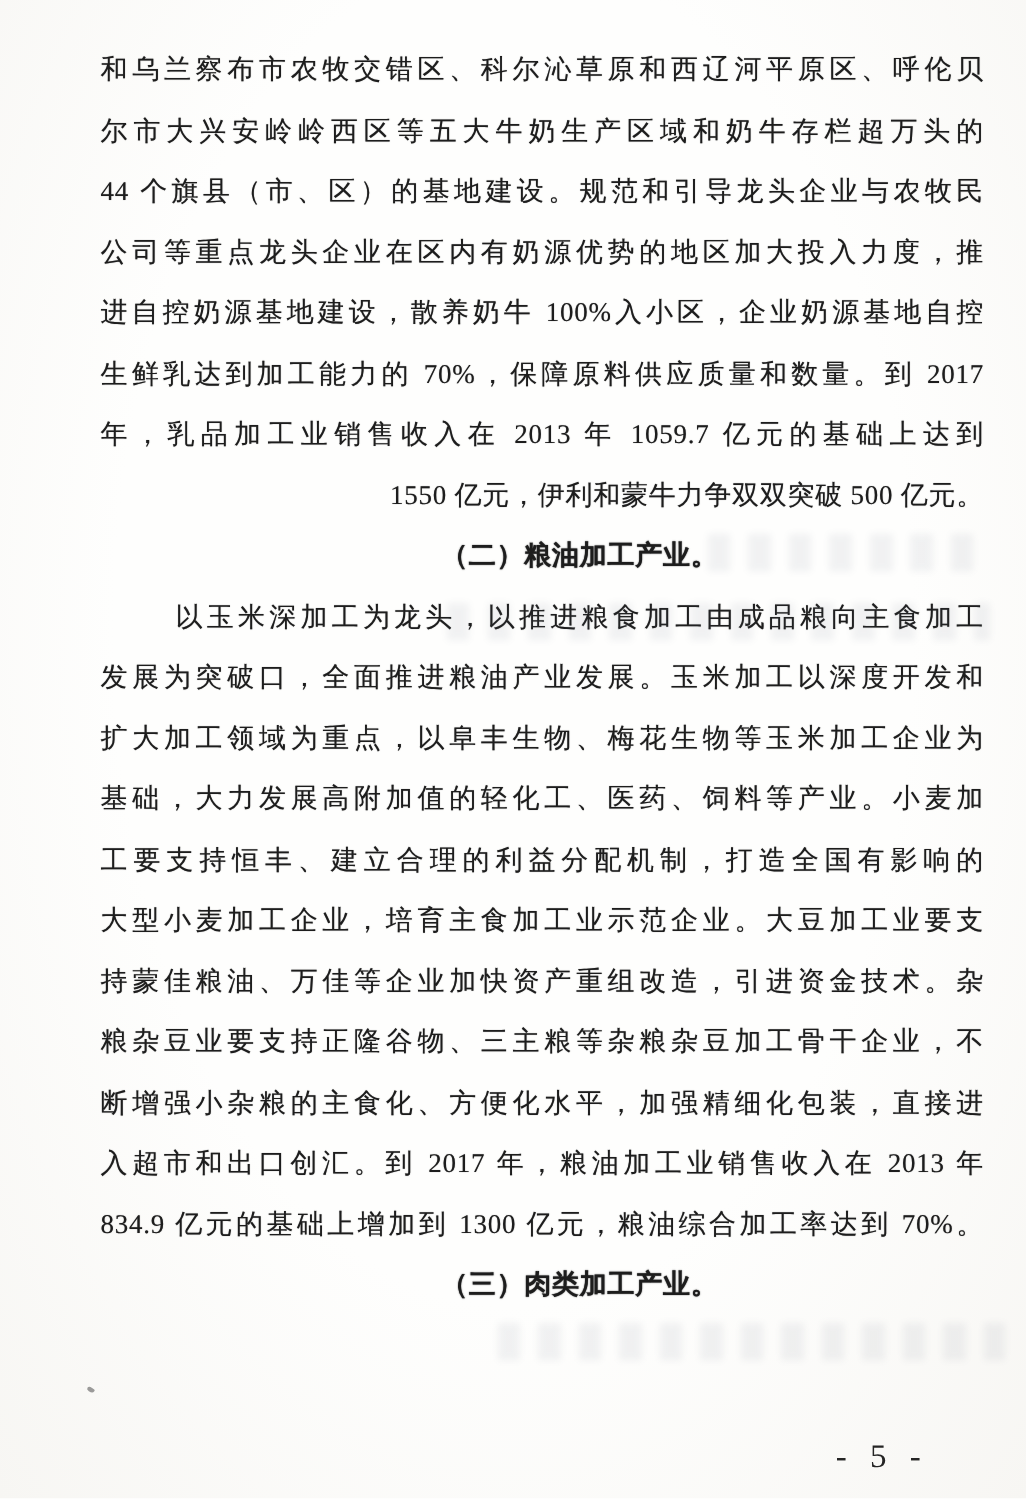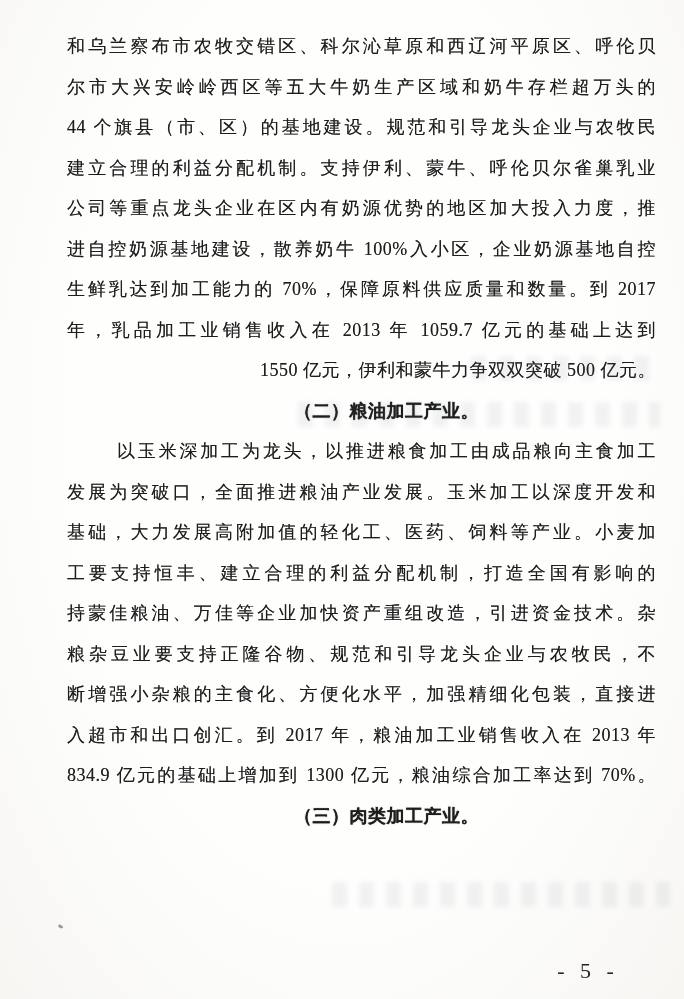--- a/index.html
+++ b/index.html
@@ -88,33 +88,34 @@
 </style>
 </head>
 <body>
 
 <div class="page">
 
   <div class="doc-text">
       <div class="line justify">和乌兰察布市农牧交错区、科尔沁草原和西辽河平原区、呼伦贝</div>
       <div class="line justify">尔市大兴安岭岭西区等五大牛奶生产区域和奶牛存栏超万头的</div>
       <div class="line justify">44 个旗县（市、区）的基地建设。规范和引导龙头企业与农牧民</div>
-      <div class="line justify">建立合理的利益分配机制。支持伊利、蒙牛、呼伦贝尔雀巢乳业</div>
       <div class="line justify">公司等重点龙头企业在区内有奶源优势的地区加大投入力度，推</div>
       <div class="line justify">进自控奶源基地建设，散养奶牛 100%入小区，企业奶源基地自控</div>
       <div class="line justify">生鲜乳达到加工能力的 70%，保障原料供应质量和数量。到 2017</div>
       <div class="line justify">年，乳品加工业销售收入在 2013 年 1059.7 亿元的基础上达到</div>
       <div class="line plain">1550 亿元，伊利和蒙牛力争双双突破 500 亿元。</div>
       <div class="line heading indent">（二）粮油加工产业。</div>
       <div class="line justify indent">以玉米深加工为龙头，以推进粮食加工由成品粮向主食加工</div>
       <div class="line justify">发展为突破口，全面推进粮油产业发展。玉米加工以深度开发和</div>
+      <div class="line justify">扩大加工领域为重点，以阜丰生物、梅花生物等玉米加工企业为</div>
       <div class="line justify">基础，大力发展高附加值的轻化工、医药、饲料等产业。小麦加</div>
       <div class="line justify">工要支持恒丰、建立合理的利益分配机制，打造全国有影响的</div>
+      <div class="line justify">大型小麦加工企业，培育主食加工业示范企业。大豆加工业要支</div>
       <div class="line justify">持蒙佳粮油、万佳等企业加快资产重组改造，引进资金技术。杂</div>
-      <div class="line justify">粮杂豆业要支持正隆谷物、规范和引导龙头企业与农牧民，不</div>
+      <div class="line justify">粮杂豆业要支持正隆谷物、三主粮等杂粮杂豆加工骨干企业，不</div>
       <div class="line justify">断增强小杂粮的主食化、方便化水平，加强精细化包装，直接进</div>
       <div class="line justify">入超市和出口创汇。到 2017 年，粮油加工业销售收入在 2013 年</div>
       <div class="line justify">834.9 亿元的基础上增加到 1300 亿元，粮油综合加工率达到 70%。</div>
       <div class="line heading indent">（三）肉类加工产业。</div>
     </div>
 
   <div class="bleed b1"></div>
   <div class="bleed b2"></div>
   <div class="bleed b3"></div>
   <div class="speck"></div>

